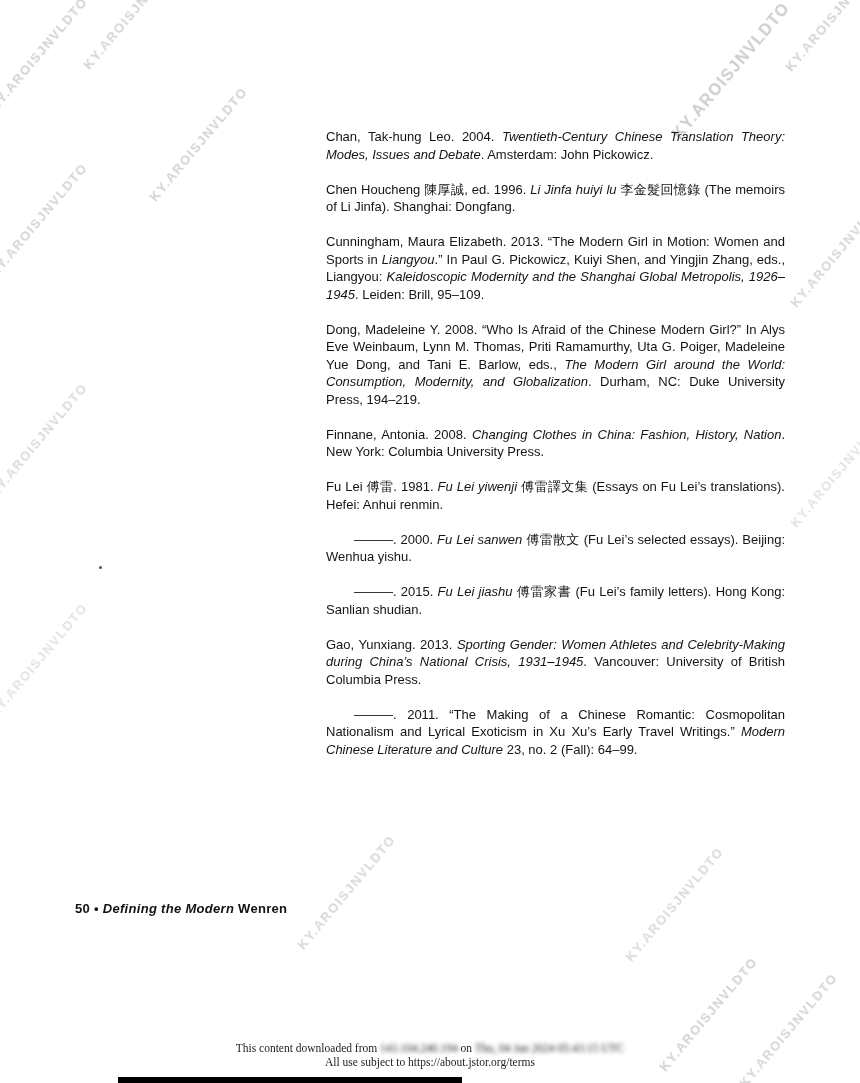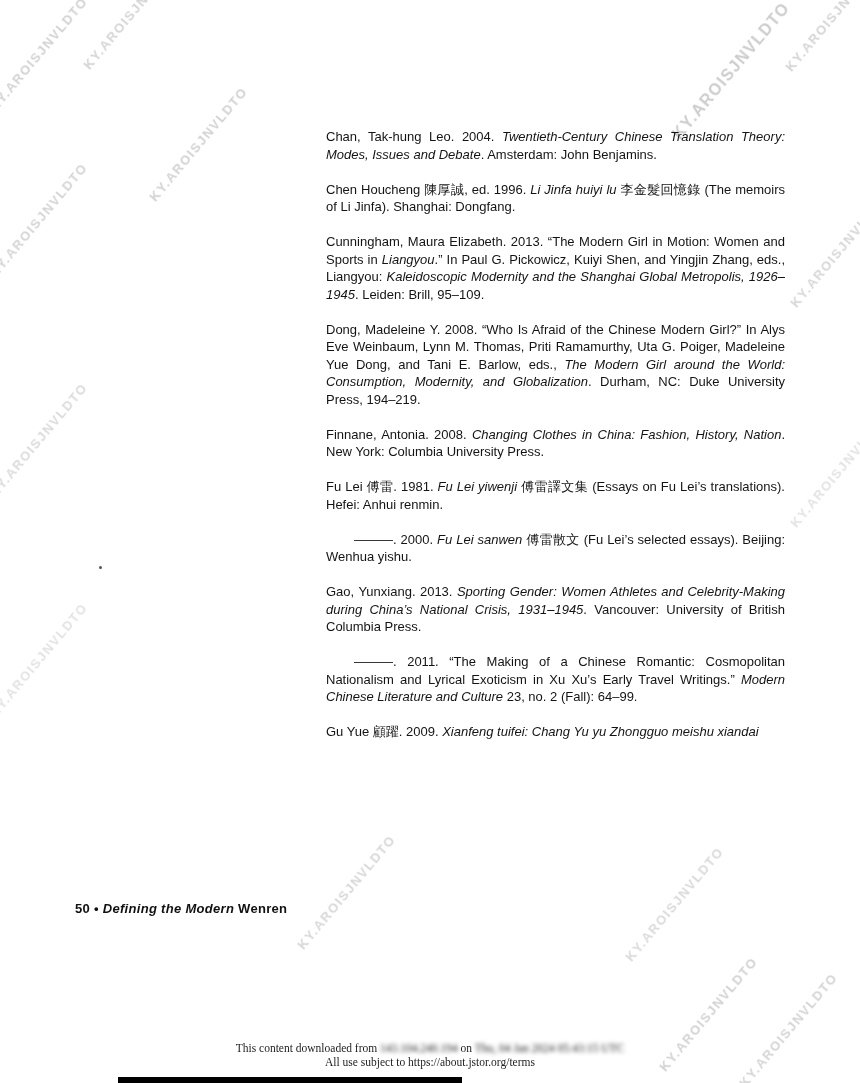--- a/index.html
+++ b/index.html
@@ -55,30 +55,30 @@
   <div class="wm" style="left:793px; top:298px;  font-size:13px; opacity:.36">KY.AROISJNVLDTO</div>
   <div class="wm" style="left:793px; top:518px;  font-size:13px; opacity:.25">KY.AROISJNVLDTO</div>
   <div class="wm" style="left:300px; top:940px;  font-size:13px; opacity:.35">KY.AROISJNVLDTO</div>
   <div class="wm" style="left:628px; top:952px;  font-size:13px; opacity:.33">KY.AROISJNVLDTO</div>
   <div class="wm" style="left:662px; top:1062px; font-size:13px; opacity:.40">KY.AROISJNVLDTO</div>
   <div class="wm" style="left:742px; top:1078px; font-size:13px; opacity:.38">KY.AROISJNVLDTO</div>
 
   <div class="artifact-dot"></div>
 
   <div class="refs">
-      <p class="ref"><span>Chan, Tak-hung Leo. 2004. </span><span class="it">Twentieth-Century Chinese Translation Theory: Modes, Issues and Debate</span><span>. Amsterdam: John Benjamins.</span></p>
+      <p class="ref"><span>Chan, Tak-hung Leo. 2004. </span><span class="it">Twentieth-Century Chinese Translation Theory: Modes, Issues and Debate</span><span>. Amsterdam: John Pickowicz.</span></p>
       <p class="ref"><span>Chen Houcheng 陳厚誠, ed. 1996. </span><span class="it">Li Jinfa huiyi lu</span><span> 李金髮回憶錄 (The memoirs of Li Jinfa). Shanghai: Dongfang.</span></p>
       <p class="ref"><span>Cunningham, Maura Elizabeth. 2013. “The Modern Girl in Motion: Women and Sports in </span><span class="it">Liangyou</span><span>.” In Paul G. Pickowicz, Kuiyi Shen, and Yingjin Zhang, eds., Liangyou: </span><span class="it">Kaleidoscopic Modernity and the Shanghai Global Metropolis, 1926–1945</span><span>. Leiden: Brill, 95–109.</span></p>
       <p class="ref"><span>Dong, Madeleine Y. 2008. “Who Is Afraid of the Chinese Modern Girl?” In Alys Eve Weinbaum, Lynn M. Thomas, Priti Ramamurthy, Uta G. Poiger, Madeleine Yue Dong, and Tani E. Barlow, eds., </span><span class="it">The Modern Girl around the World: Consumption, Modernity, and Globalization</span><span>. Durham, NC: Duke University Press, 194–219.</span></p>
       <p class="ref"><span>Finnane, Antonia. 2008. </span><span class="it">Changing Clothes in China: Fashion, History, Nation</span><span>. New York: Columbia University Press.</span></p>
       <p class="ref"><span>Fu Lei 傅雷. 1981. </span><span class="it">Fu Lei yiwenji</span><span> 傅雷譯文集 (Essays on Fu Lei’s translations). Hefei: Anhui renmin.</span></p>
       <p class="ref indent"><span>———. 2000. </span><span class="it">Fu Lei sanwen</span><span> 傅雷散文 (Fu Lei’s selected essays). Beijing: Wenhua yishu.</span></p>
+      <p class="ref indent"><span>———. 2015. </span><span class="it">Fu Lei jiashu</span><span> 傅雷家書 (Fu Lei’s family letters). Hong Kong: Sanlian shudian.</span></p>
       <p class="ref"><span>Gao, Yunxiang. 2013. </span><span class="it">Sporting Gender: Women Athletes and Celebrity-Making during China’s National Crisis, 1931–1945</span><span>. Vancouver: University of British Columbia Press.</span></p>
       <p class="ref indent"><span>———. 2011. “The Making of a Chinese Romantic: Cosmopolitan Nationalism and Lyrical Exoticism in Xu Xu’s Early Travel Writings.” </span><span class="it">Modern Chinese Literature and Culture</span><span> 23, no. 2 (Fall): 64–99.</span></p>
-      <p class="ref"><span>Gu Yue 顧躍. 2009. </span><span class="it">Xianfeng tuifei: Chang Yu yu Zhongguo meishu xiandai</span></p>
     </div>
 
   <div class="footer-left">
     <span>50</span>
     <span>•</span>
     <span class="it">Defining the Modern</span>
     <span>Wenren</span>
   </div>
 
   <div class="jstor jstor-1">

